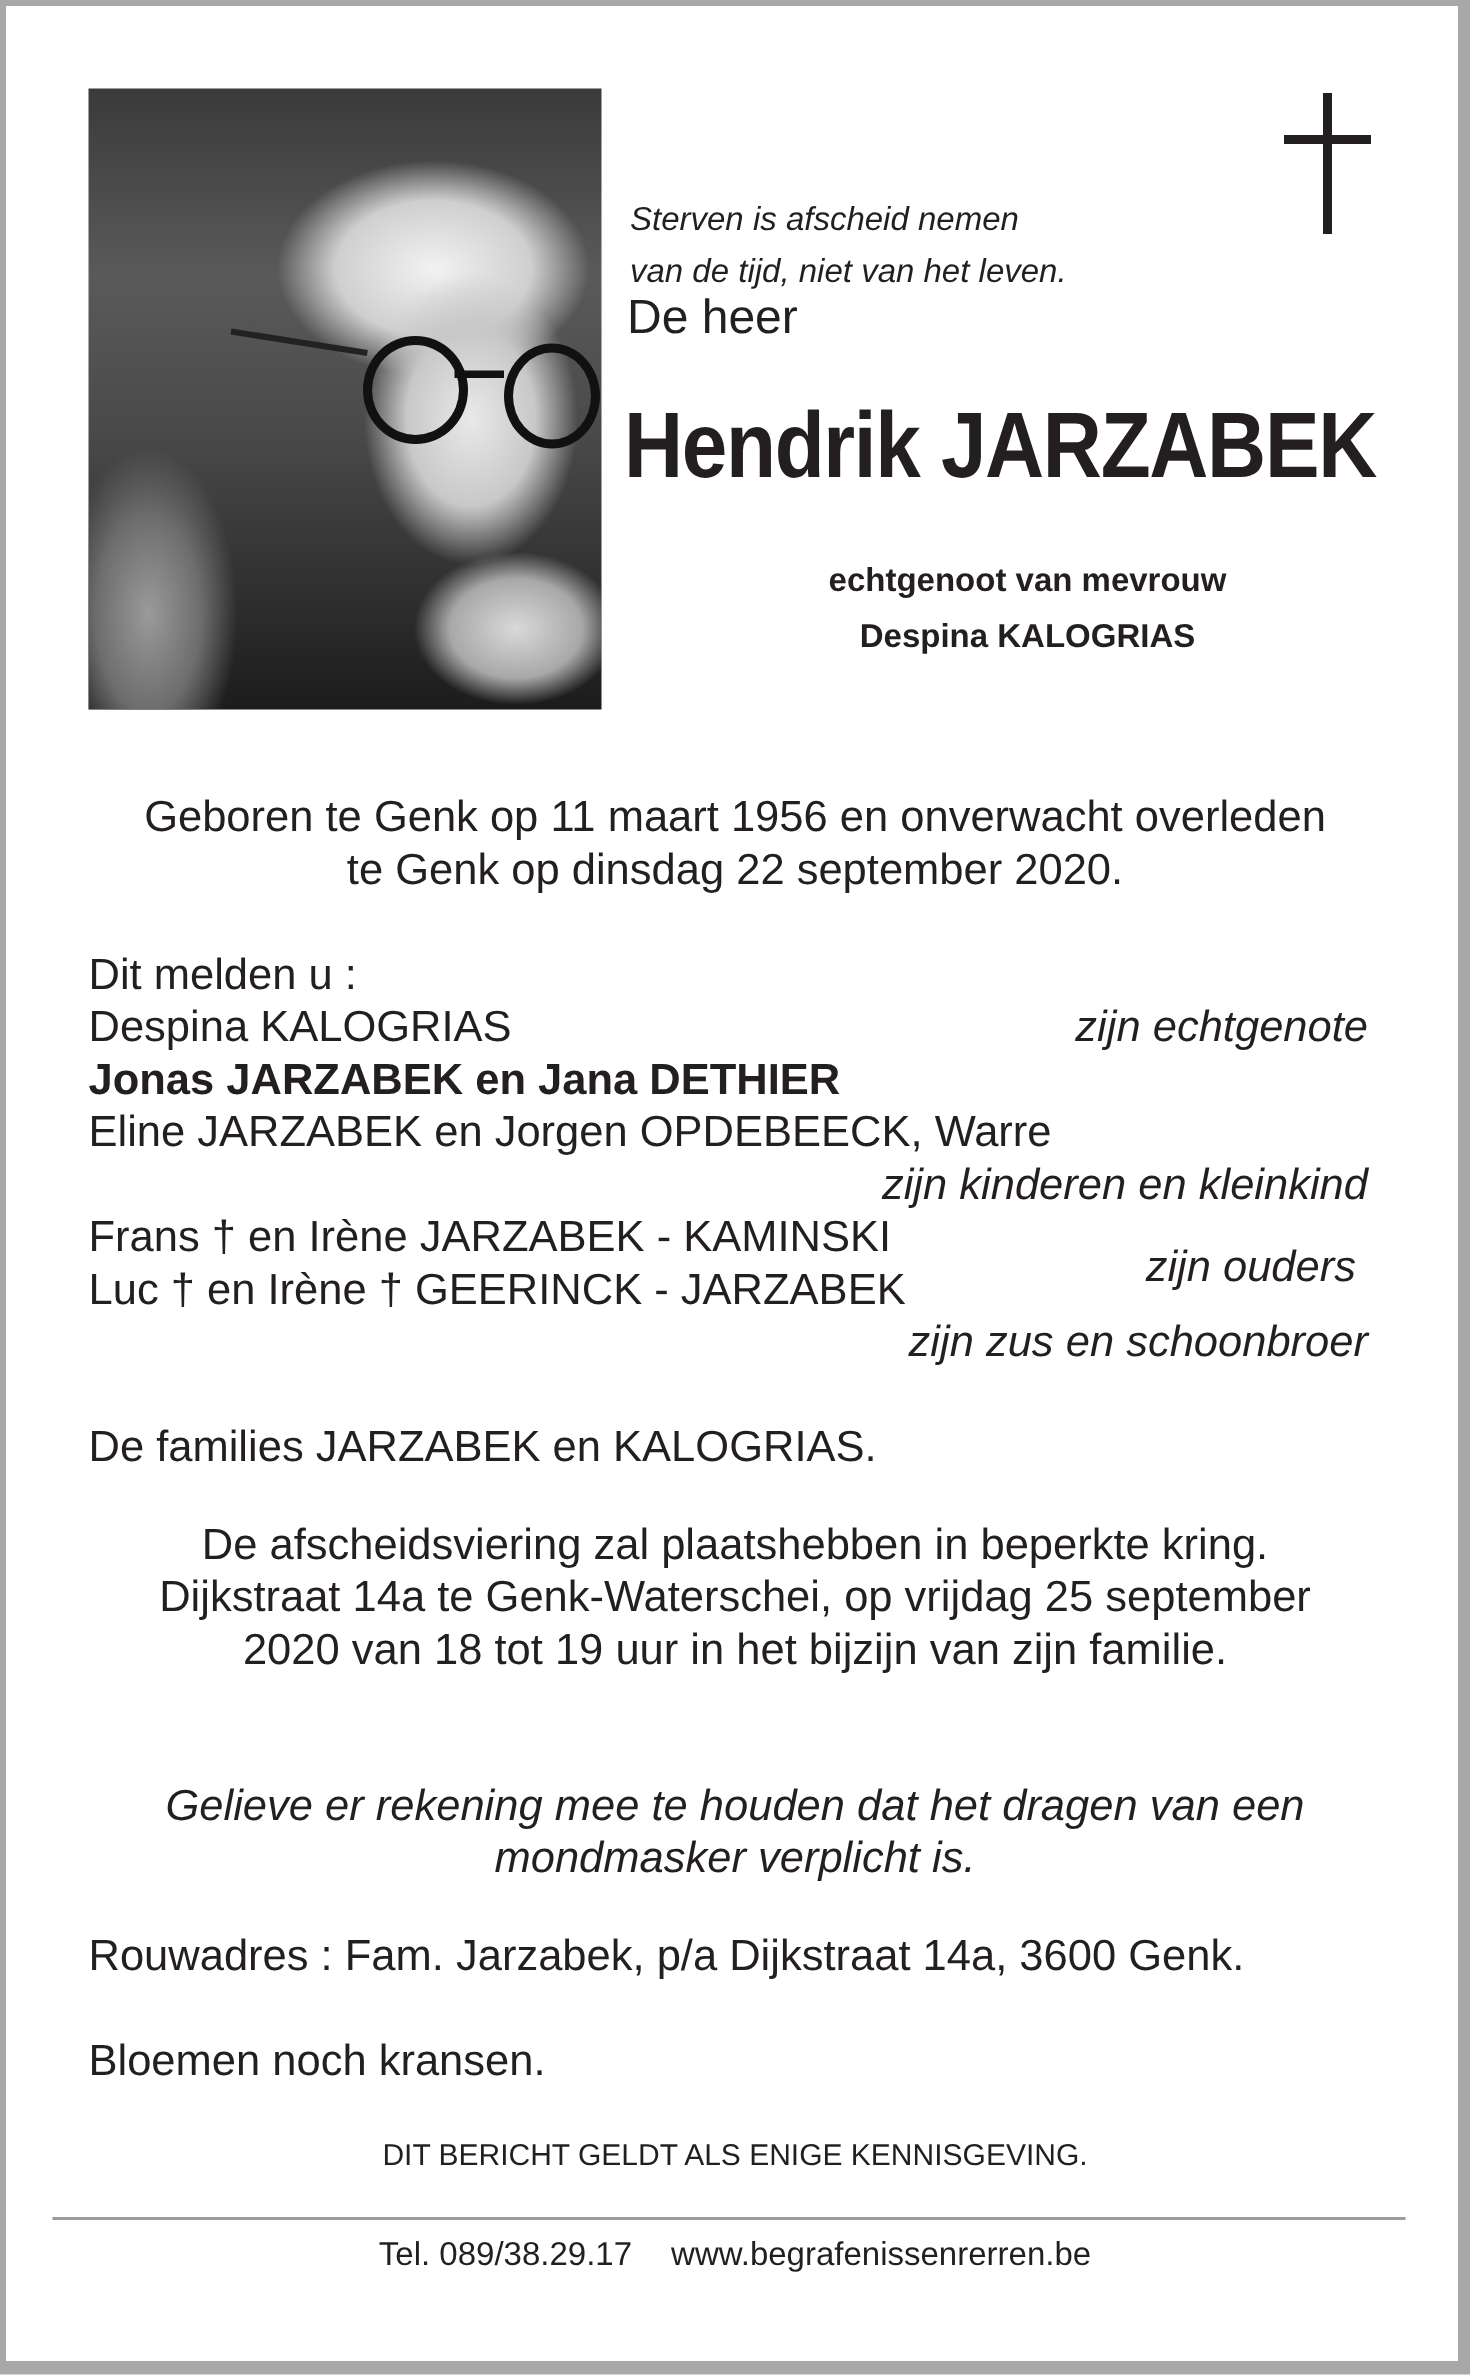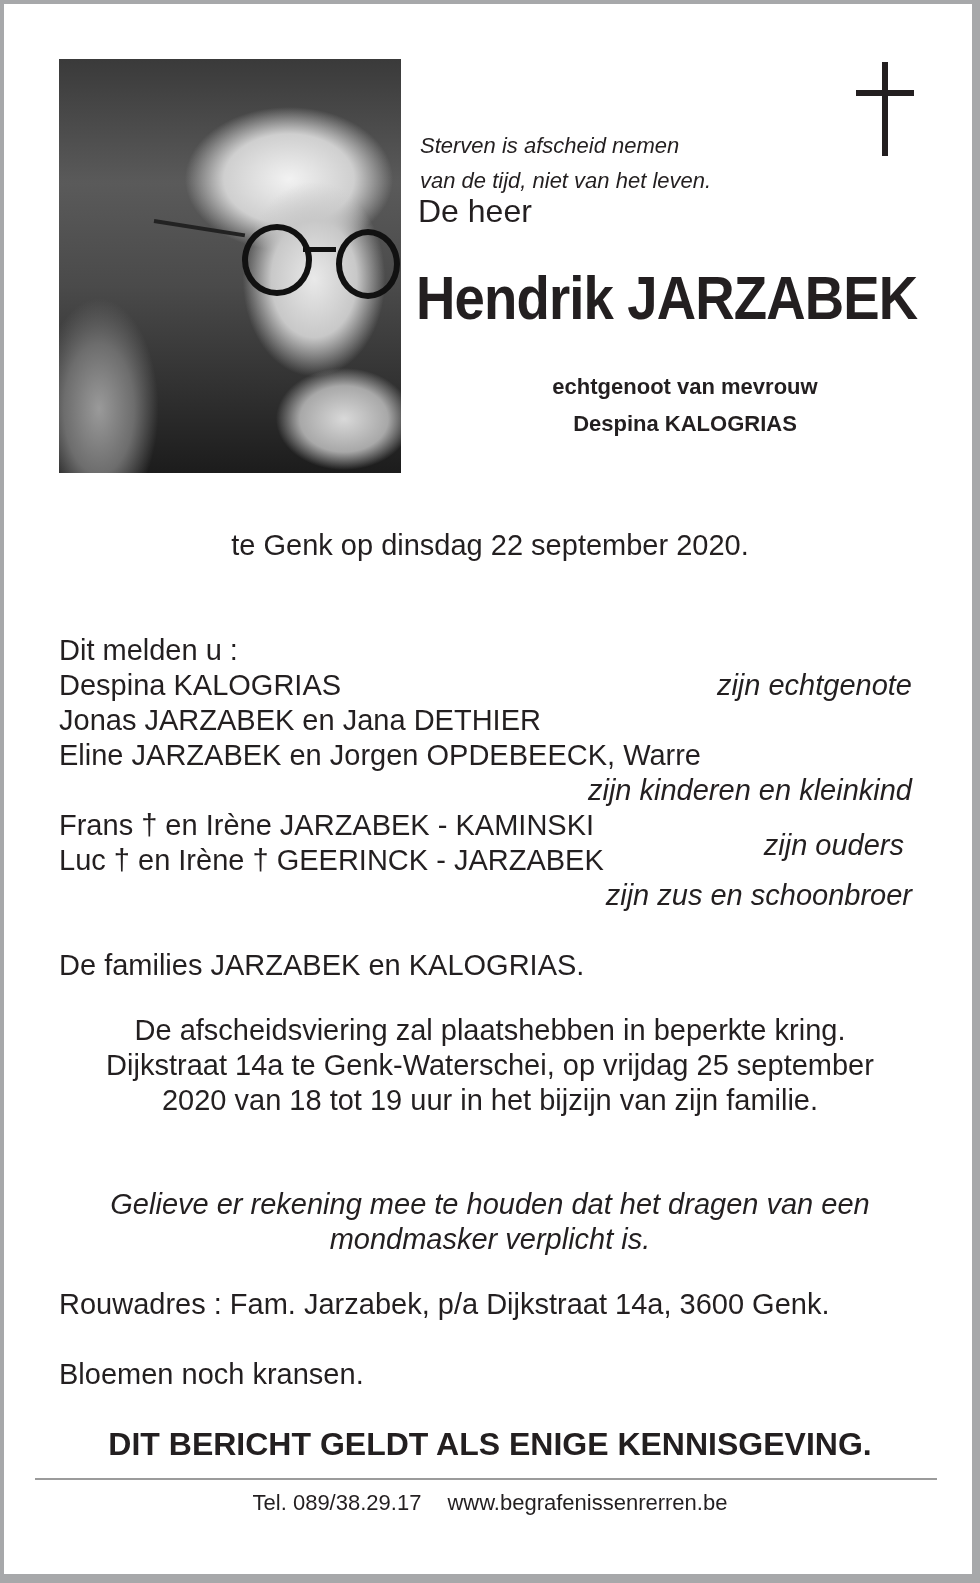--- a/index.html
+++ b/index.html
@@ -21,21 +21,21 @@
   .cross .v { position:absolute; left:26px; top:0; width:6px; height:94px; background:#231f20; }
   .cross .h { position:absolute; left:0; top:28px; width:58px; height:6px; background:#231f20; }
   .quote { position:absolute; left:420px; top:88px; font-style:italic; font-size:22px; line-height:35px;margin-top:40px; }
   .title-label { position:absolute; left:418px; top:193px; font-size:32px; }
   .name { position:absolute; left:416px; top:262px; font-size:62px; font-weight:bold; letter-spacing:-1px; transform:scaleX(0.88); transform-origin:left top; white-space:nowrap; }
   .spouse { position:absolute; left:410px; top:368px; width:550px; text-align:center; font-size:22px; font-weight:bold; line-height:37px; }
   .center { position:absolute; left:40px; width:900px; text-align:center; font-size:29px; line-height:35px; }
   .left { position:absolute; left:59px; font-size:29px; line-height:35px; white-space:nowrap; }
   .right { position:absolute; right:68px; font-size:29px; line-height:35px; font-style:italic; white-space:nowrap; text-align:right; }
   .italic { font-style:italic; }
-  .bold-notice { position:absolute; left:40px; width:900px; top:1426px; text-align:center; font-size:32px; font-weight:bold; }
+  .bold-notice { position:absolute; left:40px; width:900px; top:1426px; text-align:center; font-size:20px; font-weight:normal; }
   .rule { position:absolute; left:35px; width:902px; top:1478px; height:2px; background:#9b9b9b; }
   .footer { position:absolute; left:40px; width:900px; text-align:center; font-size:22px; line-height:27px; }
   .gap { display:inline-block; width:26px; }
 </style>
 </head>
 <body>
 
 <div class="sheet"></div>
 
 <div class="photo">
@@ -57,28 +57,29 @@
 
 <div class="title-label">De heer</div>
 <div class="name">Hendrik JARZABEK</div>
 
 <div class="spouse">
   <div>echtgenoot van mevrouw</div>
   <div>Despina KALOGRIAS</div>
 </div>
 
 <div class="center" style="top:528px;">
+  <div>Geboren te Genk op 11 maart 1956 en onverwacht overleden</div>
   <div>te Genk op dinsdag 22 september 2020.</div>
 </div>
 
 <div class="left" style="top:633px;">Dit melden u :</div>
 
 <div class="left" style="top:668px;">Despina KALOGRIAS</div>
 <div class="right" style="top:668px;">zijn echtgenote</div>
-<div class="left" style="top:703px;">Jonas JARZABEK en Jana DETHIER</div>
+<div class="left" style="top:703px;font-weight:bold;">Jonas JARZABEK en Jana DETHIER</div>
 <div class="left" style="top:738px;">Eline JARZABEK en Jorgen OPDEBEECK, Warre</div>
 <div class="right" style="top:773px;">zijn kinderen en kleinkind</div>
 <div class="left" style="top:808px;">Frans † en Irène JARZABEK - KAMINSKI</div>
 <div class="right" style="top:808px; right:76px;margin-top:20px;">zijn ouders</div>
 <div class="left" style="top:843px;">Luc † en Irène † GEERINCK - JARZABEK</div>
 <div class="right" style="top:878px;">zijn zus en schoonbroer</div>
 
 <div class="left" style="top:948px;">De families JARZABEK en KALOGRIAS.</div>
 
 <div class="center" style="top:1013px;">

